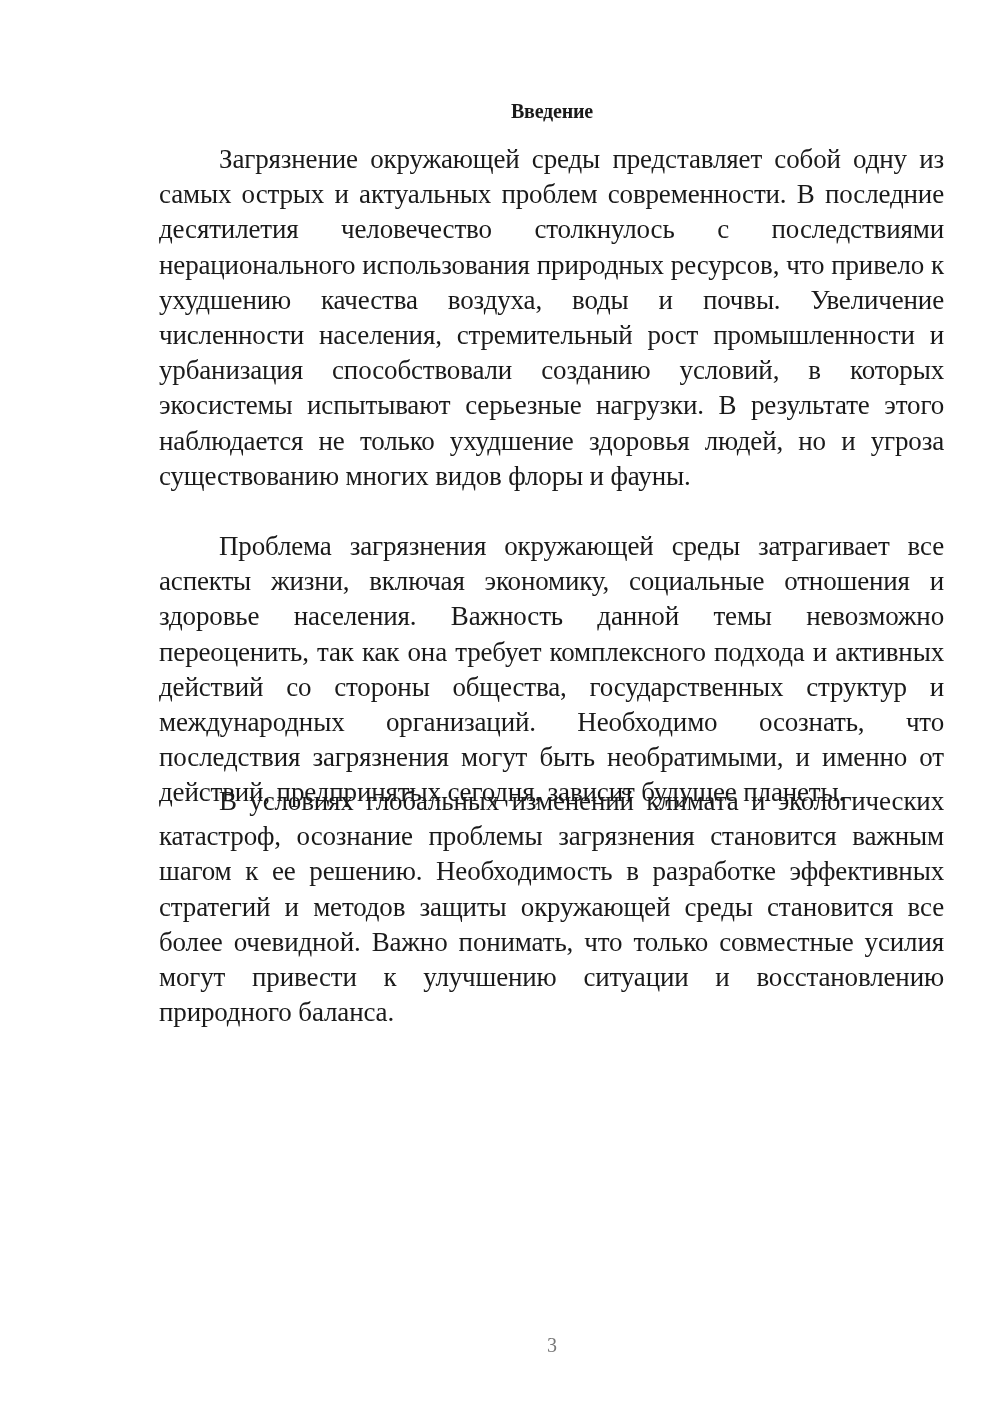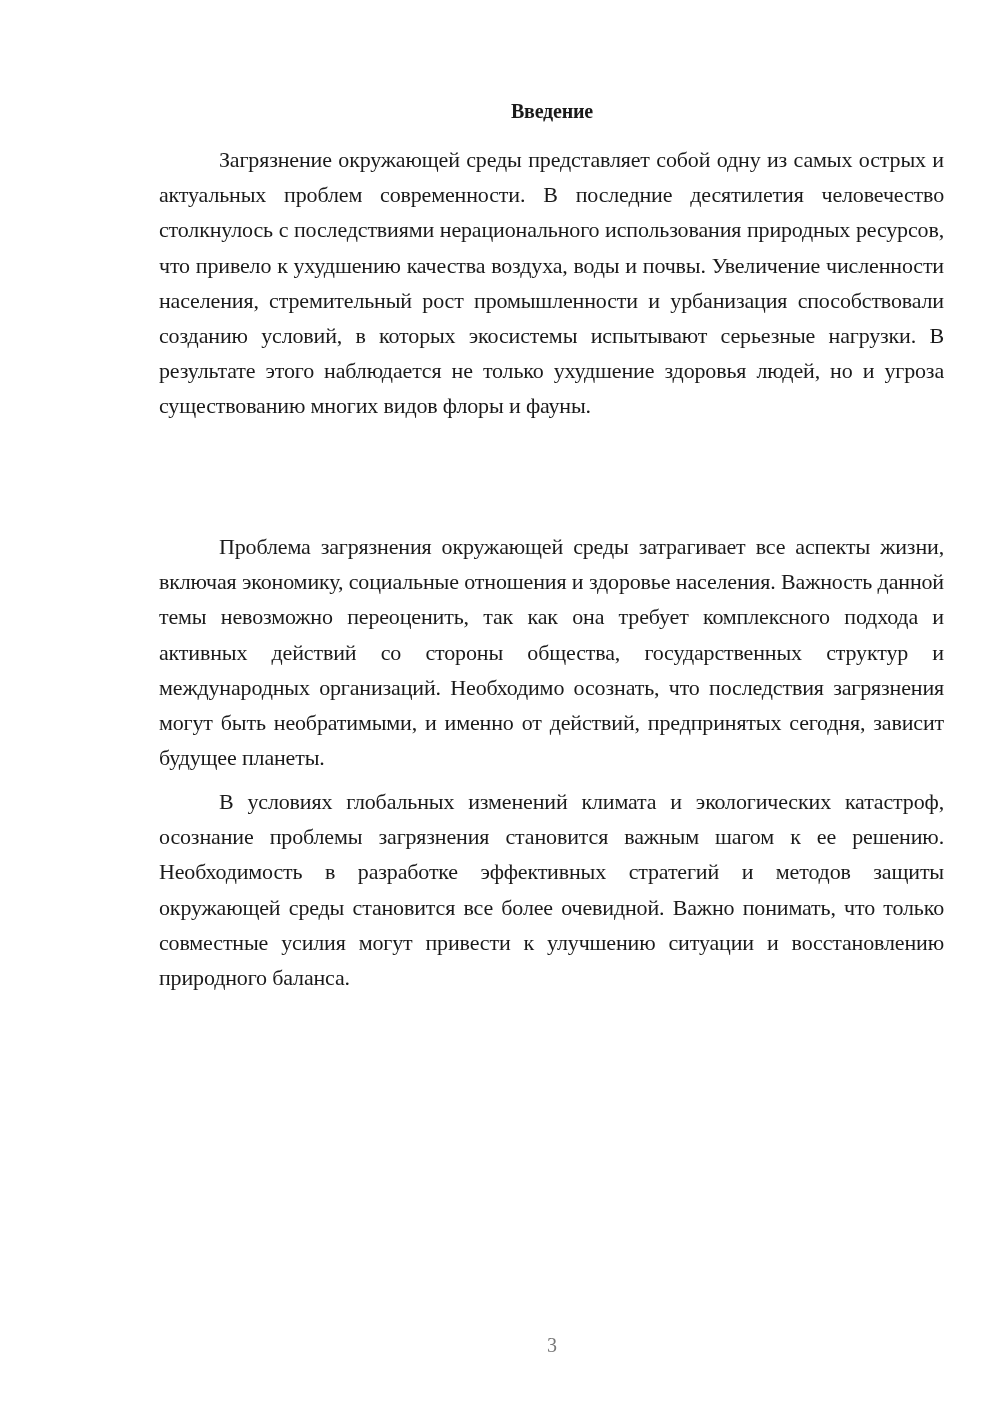--- a/index.html
+++ b/index.html
@@ -28,21 +28,21 @@
       left: 0;
       width: 1072px;
       text-align: center;
       font-weight: bold;
       font-size: 20px;
       line-height: 26px;
       letter-spacing: -0.2px;
     }
     .para {
       margin: 0;
-      font-size: 22px;
+      font-size: 27px;
       line-height: 35.2px;
       text-align: justify;
       text-indent: 60px;
       letter-spacing: -0.15px;
       word-spacing: 0px;
     }
     #p1 { position: absolute; top: 142px; left: 143px; width: 785px; }
     #p2 { position: absolute; top: 481px; left: 143px; width: 785px; margin-top: 48px; }
     #p3 { position: absolute; top: 784px; left: 143px; width: 785px; }
     .page-number {

